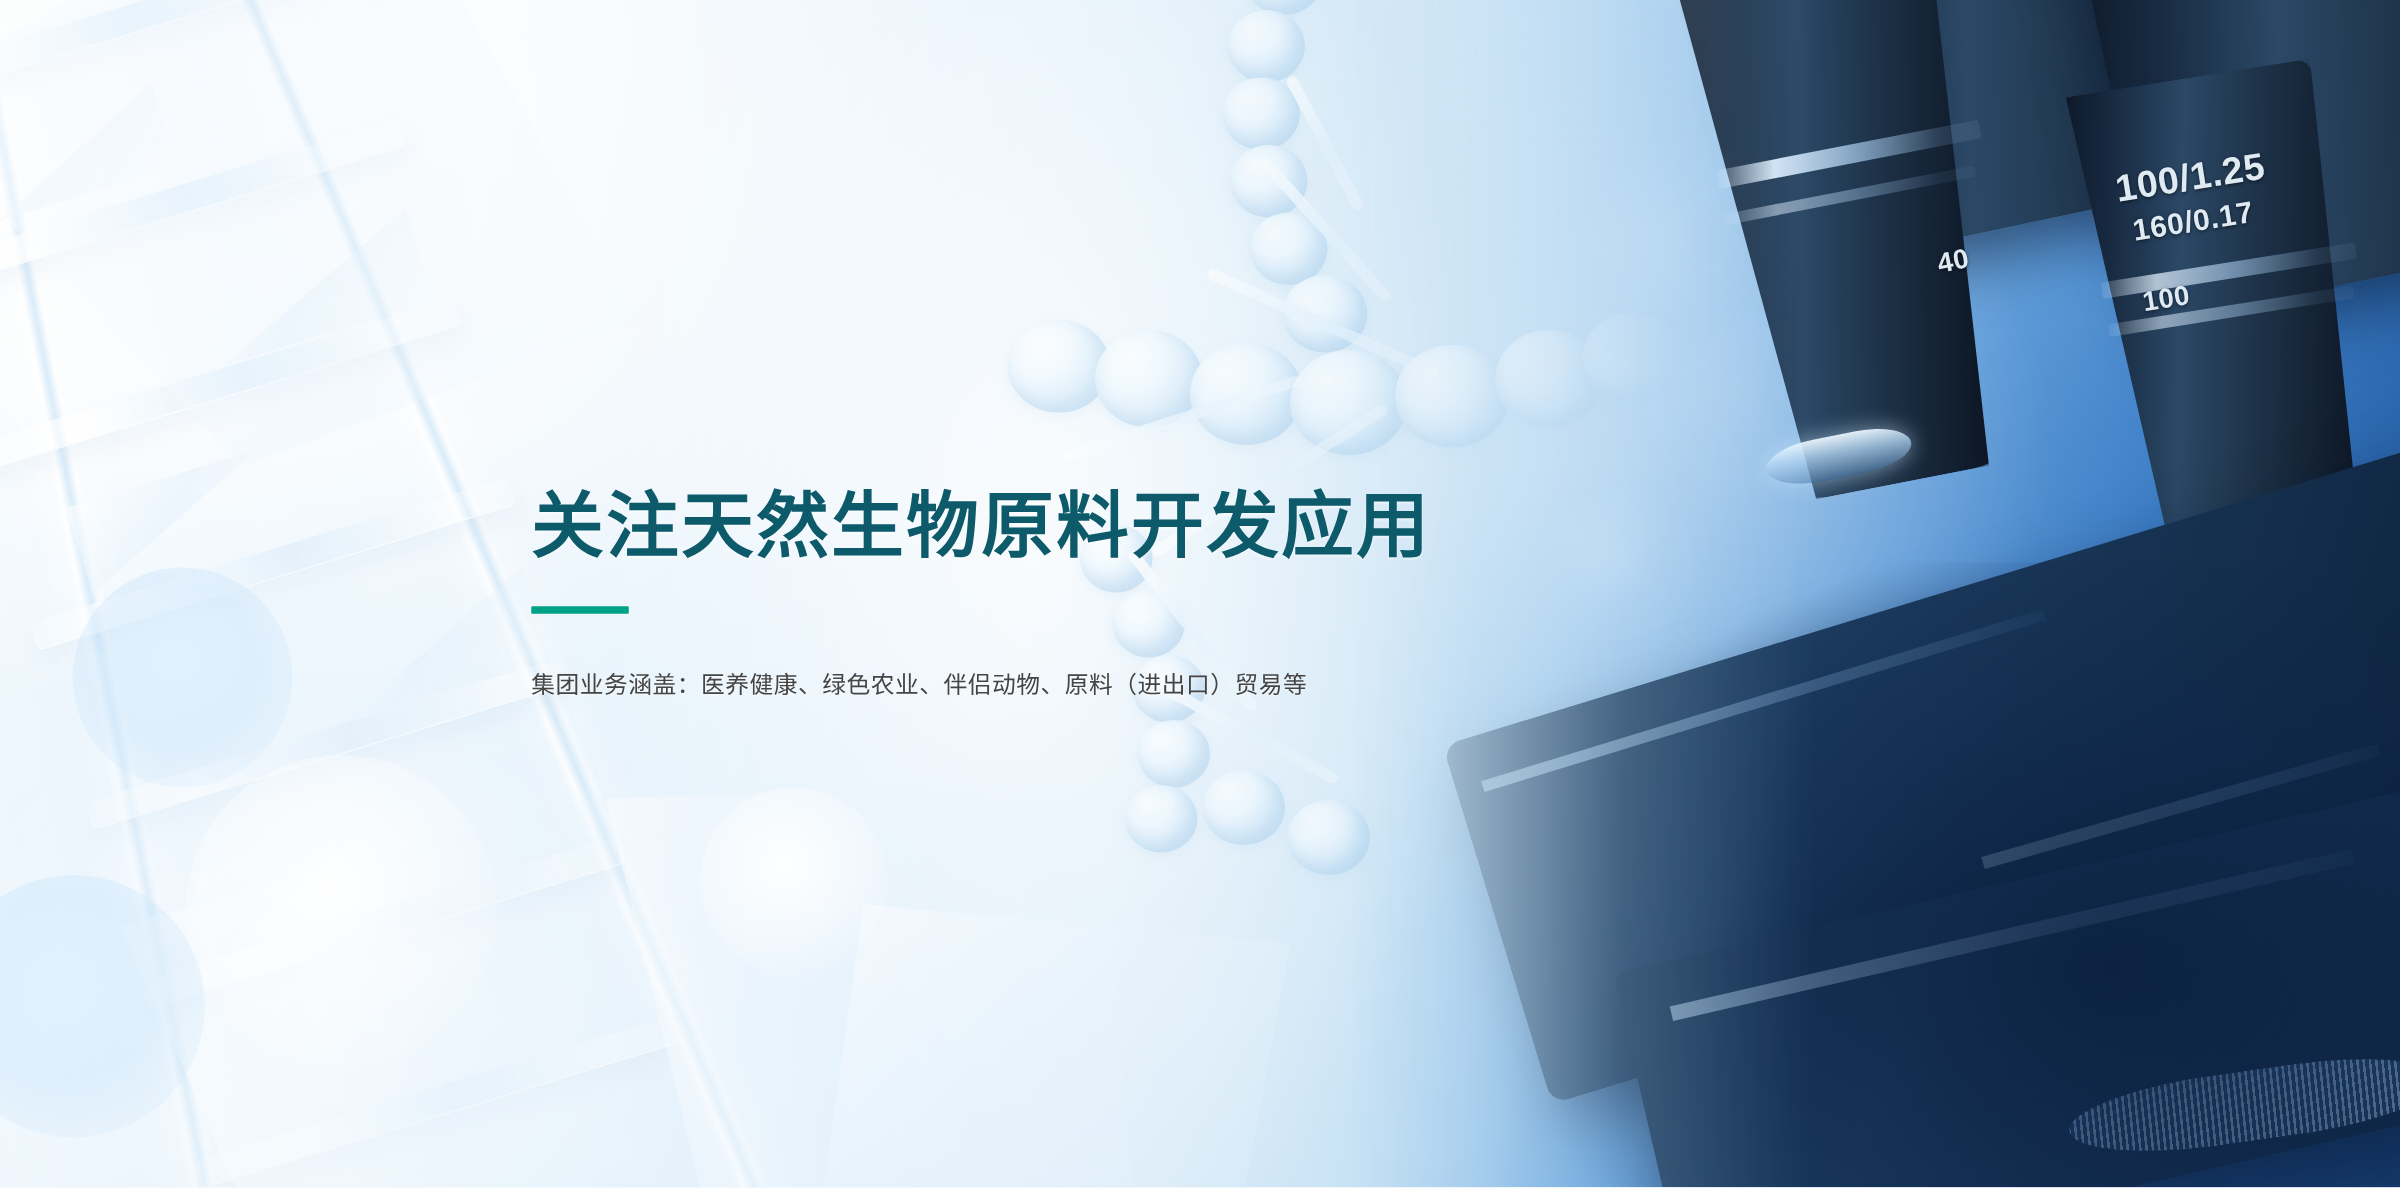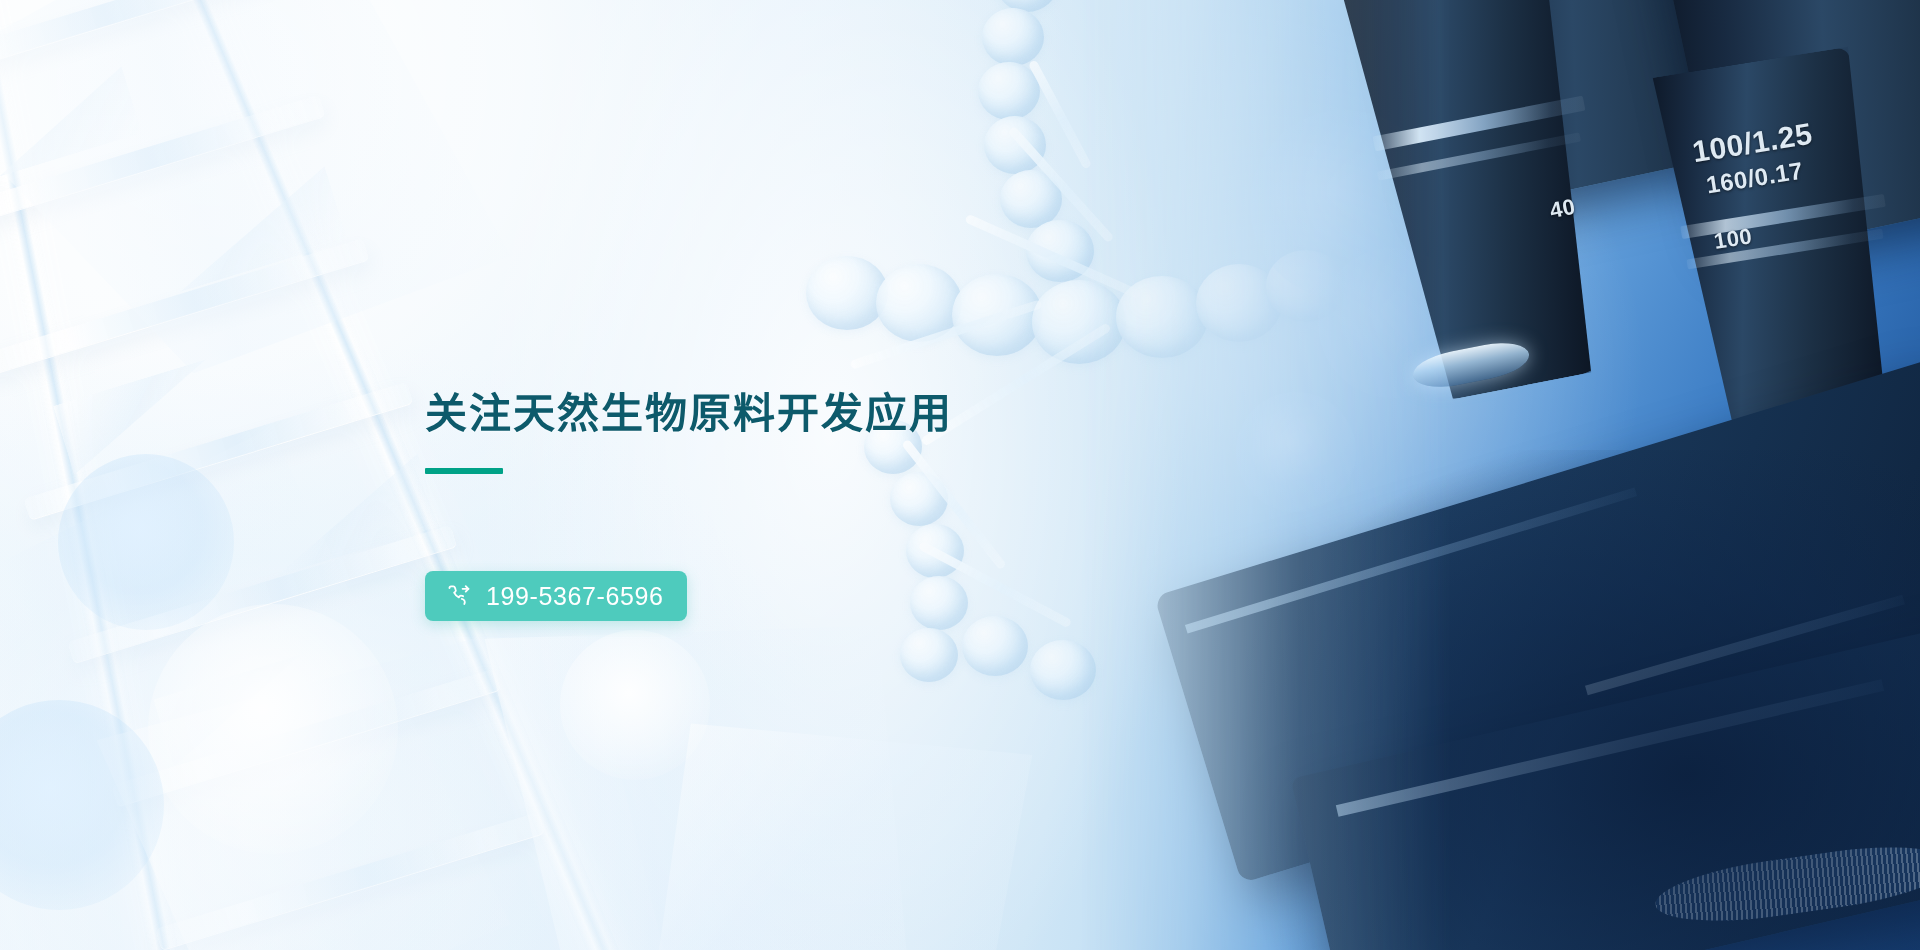--- a/index.html
+++ b/index.html
@@ -266,21 +266,21 @@
   
   .content {
     position: absolute;
     left: 425px;
     top: 392px;
     width: 820px;
     z-index: 20;
   }
   .hero-title {
     margin: 0;
-    font-size: 42px;
+    font-size: 58px;
     line-height: 1.05;
     font-weight: 700;
     color: #0d5a6b;
     letter-spacing: 2px;
     text-shadow: 0 1px 2px rgba(255,255,255,0.55);
   }
   .accent-bar {
     margin-top: 32px;
     width: 78px;
     height: 6px;
@@ -441,28 +441,18 @@
     <div class="scope-shadow"></div>
   </div>
 
   <div class="content">
 
     <h1 class="hero-title">关注天然生物原料开发应用</h1>
 
     <div class="accent-bar"></div>
 
     <div class="hero-desc">
+      <p>集团业务涵盖：医养健康、绿色农业、伴侣动物、原料（进出口）贸易等</p>
     </div>
 
-    <button class="phone-btn" type="button">
-      <span class="phone-icon">
-        <svg viewBox="0 0 24 24" width="26" height="26" fill="none" stroke="#ffffff" stroke-width="1.7" stroke-linecap="round" stroke-linejoin="round">
-          <path d="M3.2 4.6c0-.8.7-1.5 1.5-1.5h2.1c.6 0 1.2.4 1.4 1l.8 2.4c.2.5 0 1.1-.4 1.5l-1.1.9c.9 1.9 2.4 3.4 4.3 4.3l.9-1.1c.4-.4 1-.6 1.5-.4l1.6.5"></path>
-          <path d="M14.6 14.6c1.3.2 2.2.9 2.6 2 .3.9.2 1.9-.3 2.7"></path>
-          <path d="M15.3 5.4h5.4"></path>
-          <path d="M18.2 2.9l2.5 2.5-2.5 2.5"></path>
-        </svg>
-      </span>
-      <span class="phone-number">199-5367-6596</span>
-    </button>
 
   </div>
 </div>
 
 </body></html>

